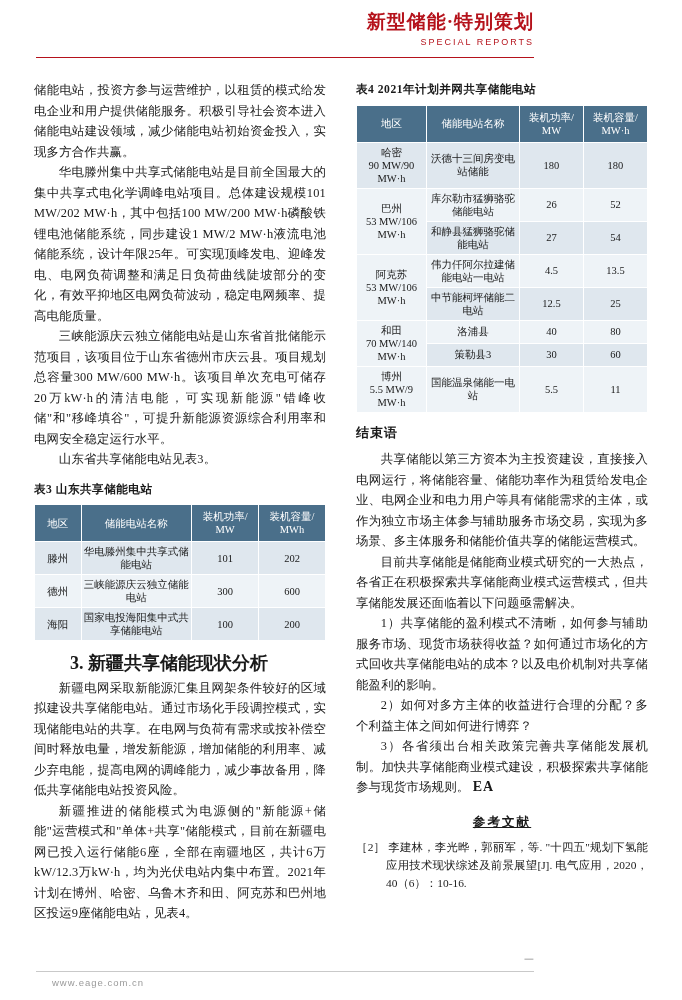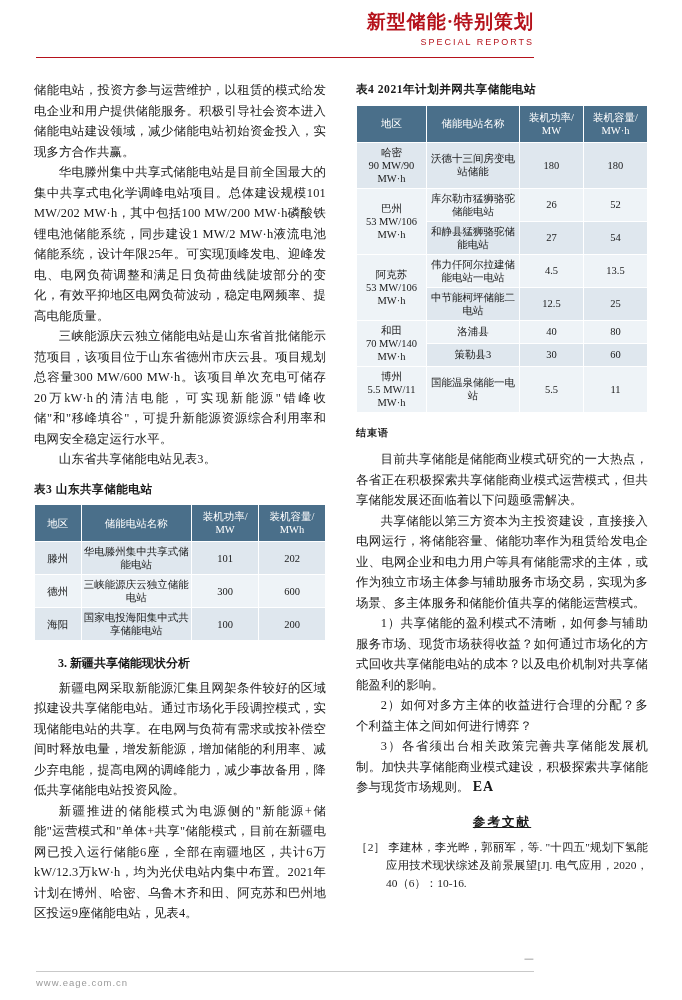--- a/index.html
+++ b/index.html
@@ -74,27 +74,27 @@
   p.body {
     margin: 0 0 0 0;
     text-indent: 2em;
     text-align: justify;
     letter-spacing: 0.2px;
   }
   p.noindent { text-indent: 0; }
 
   .section-h {
     margin: 12px 0 4px 0;
-    font-size: 12px;
+    font-size: 18px;
     font-weight: bold;
     text-indent: 2em;
   }
   .big-section-h {
     margin: 10px 0 6px 0;
-    font-size: 10px;
+    font-size: 13px;
     font-weight: bold;
     letter-spacing: 1px;
     text-indent: 0;
   }
   .refs-title {
     text-align: center;
     font-weight: bold;
     font-size: 12.6px;
     margin: 14px 0 6px 0;
     letter-spacing: 2px;
@@ -155,21 +155,21 @@
   .footer-rule {
     position: absolute;
     left: 36px;
     right: 36px;
     bottom: 28px;
     height: 1px;
     background: #c9c9c9;
   }
   .footer-left {
     position: absolute;
-    left: 36px;
+    left: 52px;
     bottom: 12px;
     font-family: "Liberation Sans", sans-serif;
     font-size: 9.5px;
     color: #9a9a9a;
     letter-spacing: 1px;
   }
   .page-no-mark {
     position: absolute;
     right: 36px;
     bottom: 33px;
@@ -299,31 +299,31 @@
           <td>40</td>
           <td>80</td>
         </tr>
         <tr>
           <td>策勒县3</td>
           <td>30</td>
           <td>60</td>
         </tr>
         <tr class="alt">
           <td style="white-space:pre-line">博州
-5.5 MW/11 MW·h</td>
+5.5 MW/9 MW·h</td>
           <td>国能温泉储能一电站</td>
           <td>5.5</td>
           <td>11</td>
         </tr>
       </tbody>
     </table>
 
     <div class="big-section-h">结束语</div>
+    <p class="body">共享储能以第三方资本为主投资建设，直接接入电网运行，将储能容量、储能功率作为租赁给发电企业、电网企业和电力用户等具有储能需求的主体，或作为独立市场主体参与辅助服务市场交易，实现为多场景、多主体服务和储能价值共享的储能运营模式。</p>
     <p class="body">目前共享储能是储能商业模式研究的一大热点，各省正在积极探索共享储能商业模式运营模式，但共享储能发展还面临着以下问题亟需解决。</p>
-    <p class="body">共享储能以第三方资本为主投资建设，直接接入电网运行，将储能容量、储能功率作为租赁给发电企业、电网企业和电力用户等具有储能需求的主体，或作为独立市场主体参与辅助服务市场交易，实现为多场景、多主体服务和储能价值共享的储能运营模式。</p>
     <p class="body">1）共享储能的盈利模式不清晰，如何参与辅助服务市场、现货市场获得收益？如何通过市场化的方式回收共享储能电站的成本？以及电价机制对共享储能盈利的影响。</p>
     <p class="body">2）如何对多方主体的收益进行合理的分配？多个利益主体之间如何进行博弈？</p>
     <p class="body"><span>3）各省须出台相关政策完善共享储能发展机制。加快共享储能商业模式建设，积极探索共享储能参与现货市场规则。</span> <span class="ea-mark">EA</span></p>
 
     <div class="refs-title">参考文献</div>
     <div class="ref-item">［2］ 李建林，李光晔，郭丽军，等. "十四五"规划下氢能应用技术现状综述及前景展望[J]. 电气应用，2020，40（6）：10-16.</div>
   </div>
 
   <div class="footer-rule"></div>
   <div class="footer-left">www.eage.com.cn</div>

